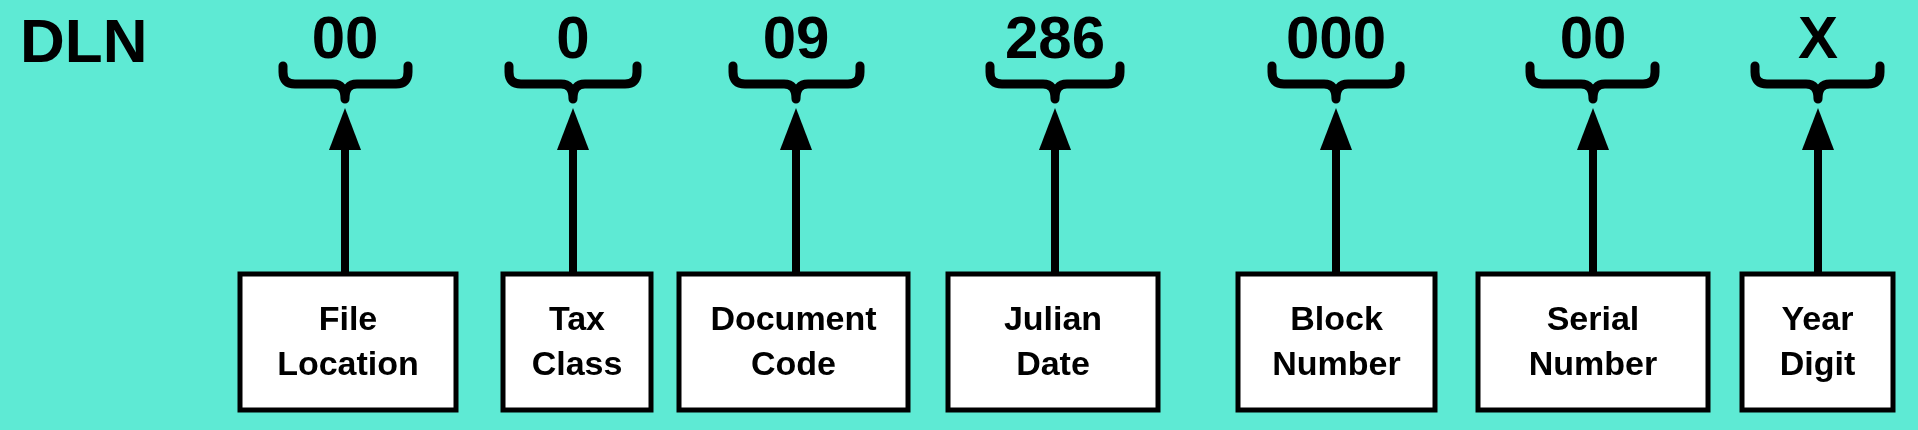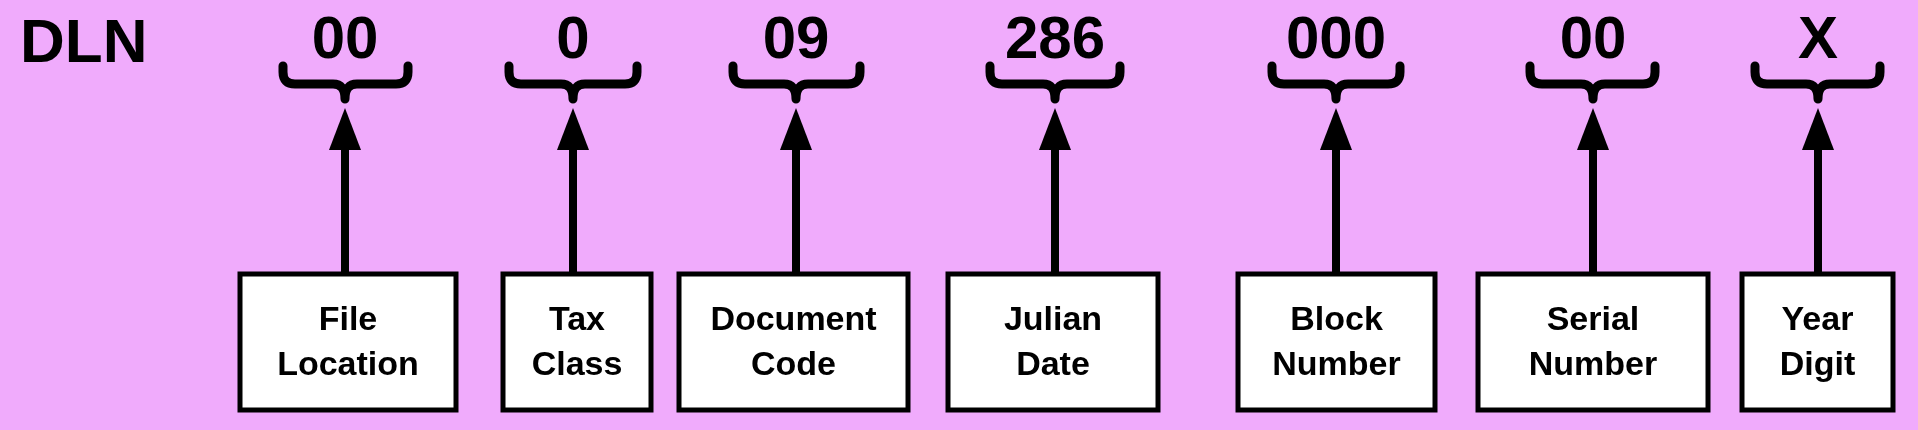--- a/index.html
+++ b/index.html
@@ -8,21 +8,21 @@
     padding: 0;
     background: #ffffff;
   }
   body {
     font-family: "Liberation Sans", sans-serif;
   }
   #stage {
     position: relative;
     width: 1918px;
     height: 430px;
-    background: #f0abfc;
+    background: #5eead4;
     overflow: hidden;
   }
   #diagram-svg {
     position: absolute;
     left: 0;
     top: 0;
     width: 1918px;
     height: 430px;
   }
   .dln-title {

